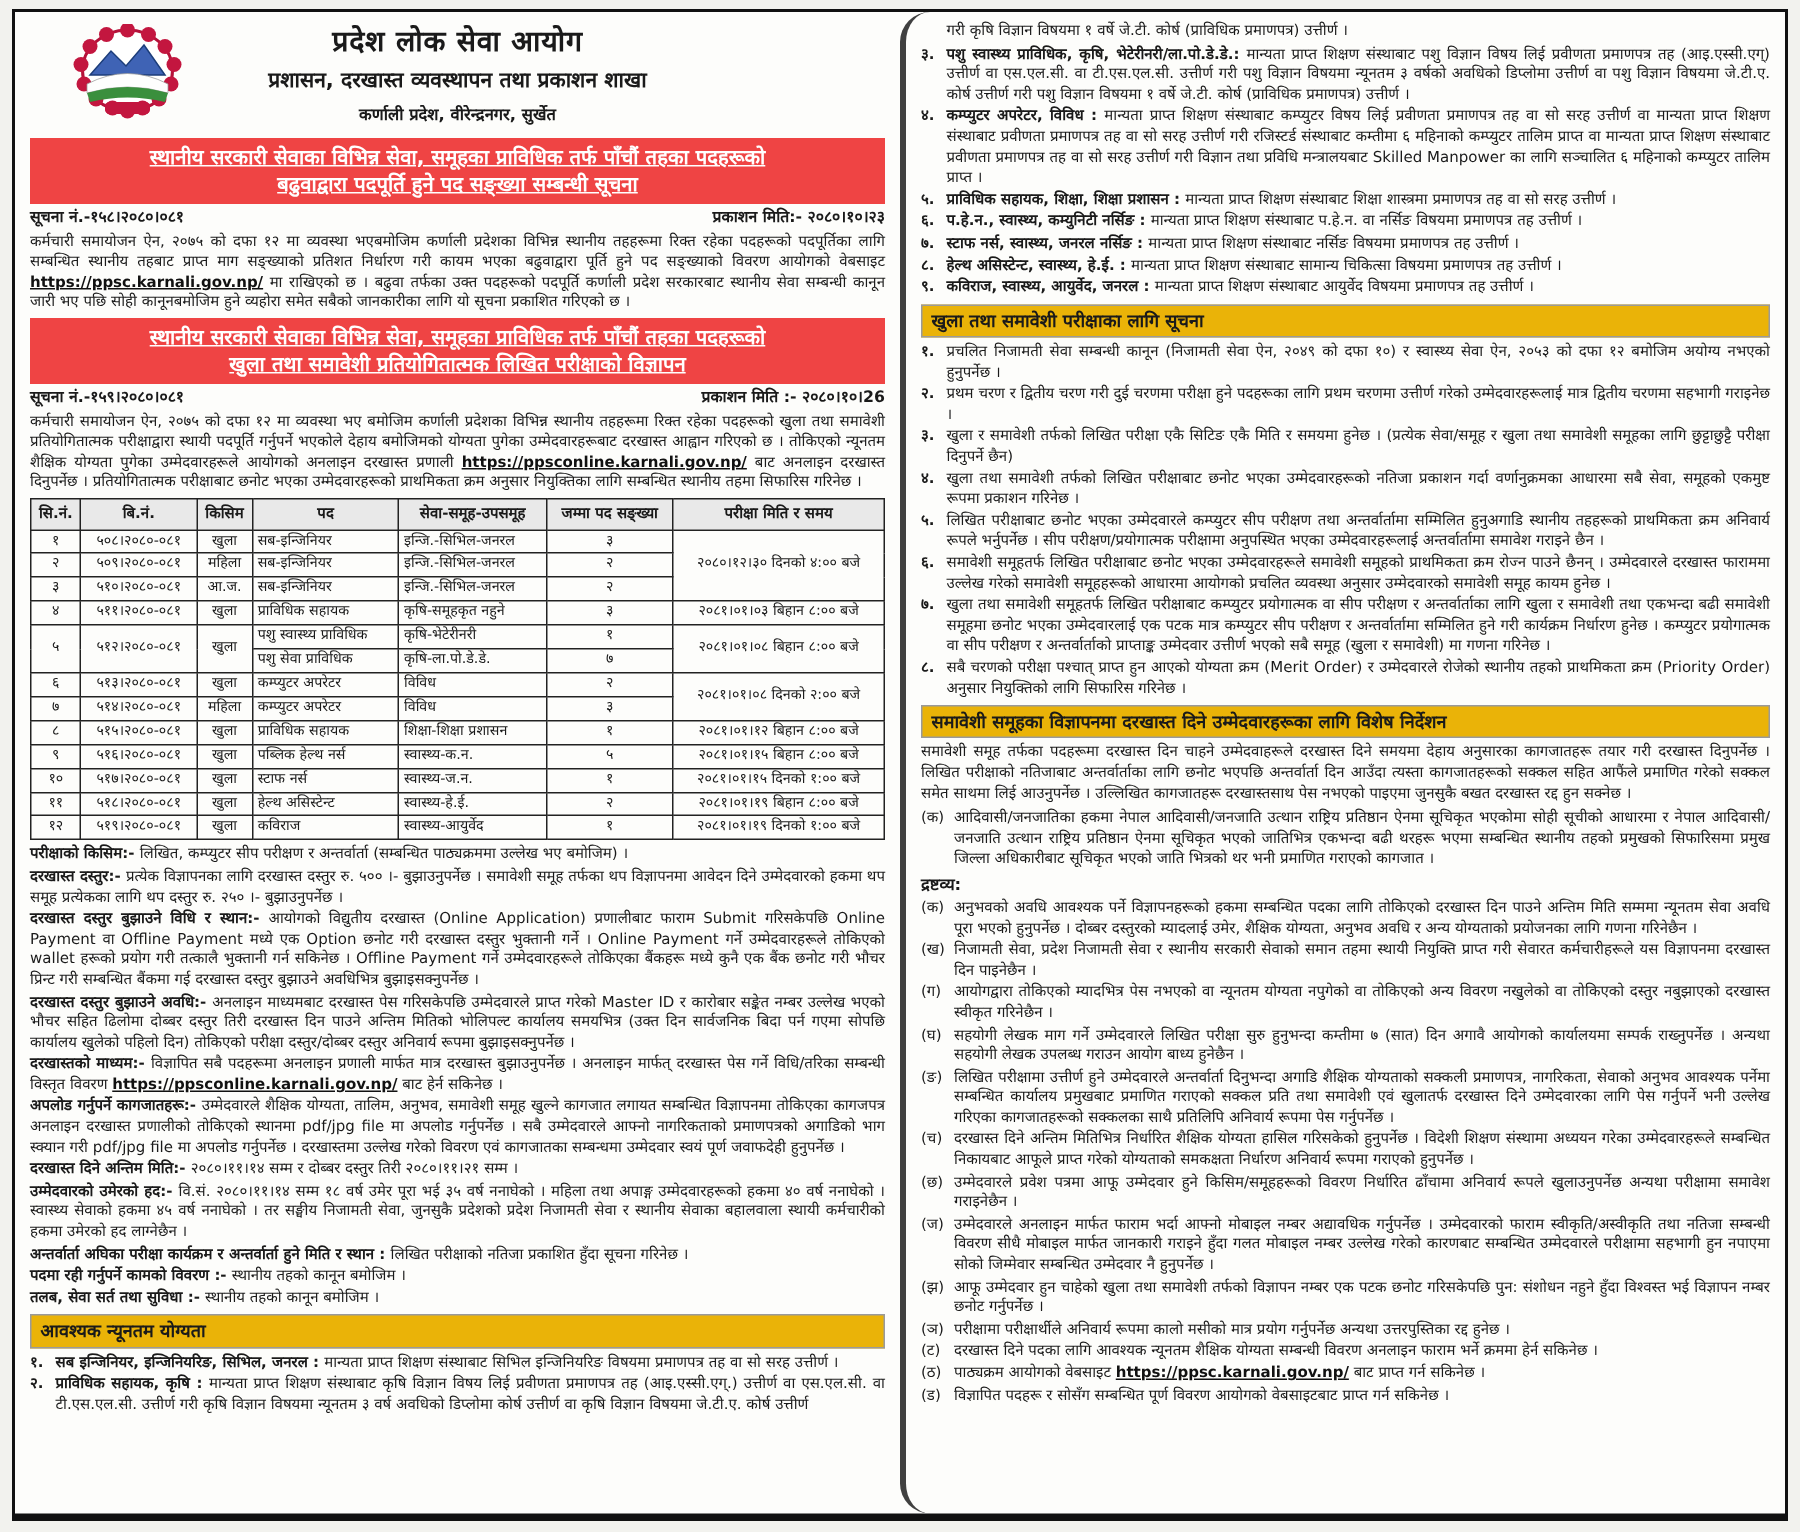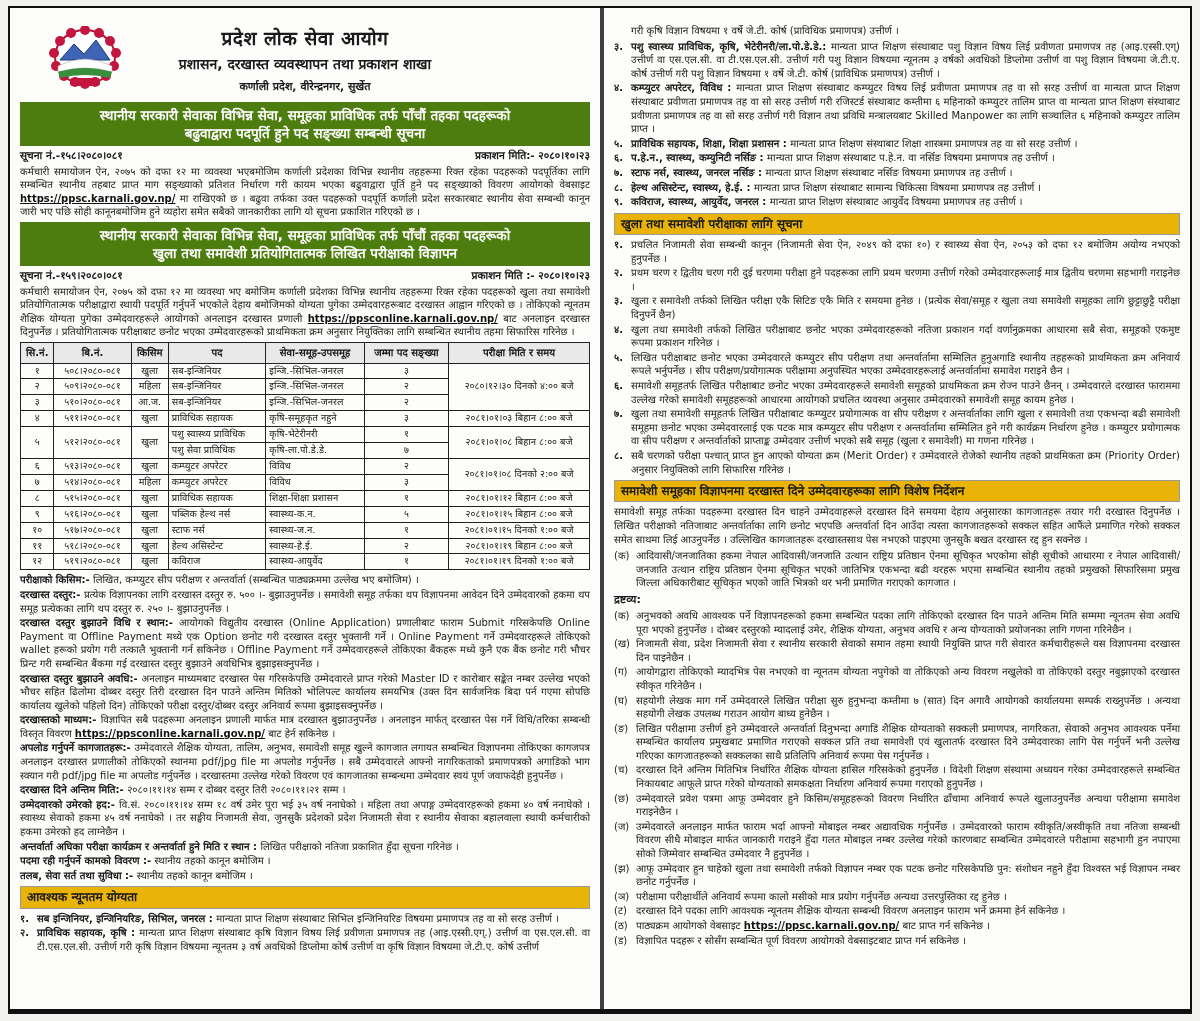--- a/index.html
+++ b/index.html
@@ -1,26 +1,26 @@
 <!DOCTYPE html>
 <html><head>
 <meta charset="utf-8">
 <style>
   * { margin:0; padding:0; box-sizing:border-box; }
   html,body { width:1200px; height:1021px; background:#f2f2ee; font-family:"DejaVu Sans","Liberation Sans",sans-serif; color:#1a1a1a; }
   .page { position:absolute; left:8px; top:6px; width:1184px; height:1008px; background:#fdfdfb; border:2px solid #111; border-bottom:5px solid #111; display:flex; overflow:hidden; }
-  .col { width:50%; padding:16px 10px 4px 10px; font-size:10px; line-height:1.36; }
+  .col { width:50%; padding:6px 10px 4px 10px; font-size:10px; line-height:1.36;border-radius:20px; }
   .col.right { border-left:4px solid #404040; }
   
   .org-header { position:relative; text-align:center; padding:2px 0 4px 0; }
   .emblem { position:absolute; left:26px; top:2px; width:78px; height:66px; }
   .org-name { font-size:19px; font-weight:bold; letter-spacing:.5px; }
   .org-dept { font-size:14px; font-weight:bold; margin-top:3px; }
   .org-addr { font-size:11px; font-weight:bold; margin-top:6px; }
-  .banner { background:#4d7c0f; color:#fff; text-align:center; font-weight:bold; font-size:13.5px; line-height:1.35; padding:4px 6px; margin:3px 0 2px 0; }
+  .banner { background:#ef4444; color:#fff; text-align:center; font-weight:bold; font-size:13.5px; line-height:1.35; padding:4px 6px; margin:3px 0 2px 0;text-decoration:underline; }
   .notice-row { display:flex; justify-content:space-between; font-weight:bold; font-size:10.5px; margin:2px 0; }
   .para { text-align:justify; margin:1px 0 3px 0; }
   
   table { border-collapse:collapse; width:100%; margin:2px 0 3px 0; font-size:9.5px; }
   th,td { border:1px solid #222; padding:1px 3px; text-align:center; vertical-align:middle; }
   th { background:#e9e9e9; font-size:10px; padding:3px 2px; }
   td.left { text-align:left; }
   
   .detail { margin:1px 0; text-align:justify; }
   .detail b { white-space:normal; }
@@ -80,21 +80,21 @@
     </div>
     <div class="para">कर्मचारी समायोजन ऐन, २०७५ को दफा १२ मा व्यवस्था भएबमोजिम कर्णाली प्रदेशका विभिन्न स्थानीय तहहरूमा रिक्त रहेका पदहरूको पदपूर्तिका लागि सम्बन्धित स्थानीय तहबाट प्राप्त माग सङ्ख्याको प्रतिशत निर्धारण गरी कायम भएका बढुवाद्वारा पूर्ति हुने पद सङ्ख्याको विवरण आयोगको वेबसाइट <span class="link">https://ppsc.karnali.gov.np/</span> मा राखिएको छ । बढुवा तर्फका उक्त पदहरूको पदपूर्ति कर्णाली प्रदेश सरकारबाट स्थानीय सेवा सम्बन्धी कानून जारी भए पछि सोही कानूनबमोजिम हुने व्यहोरा समेत सबैको जानकारीका लागि यो सूचना प्रकाशित गरिएको छ ।</div>
 
     <div class="banner">
       <div>स्थानीय सरकारी सेवाका विभिन्न सेवा, समूहका प्राविधिक तर्फ पाँचौं तहका पदहरूको</div>
       <div>खुला तथा समावेशी प्रतियोगितात्मक लिखित परीक्षाको विज्ञापन</div>
     </div>
 
     <div class="notice-row">
       <span>सूचना नं.-१५९।२०८०।०८१</span>
-      <span>प्रकाशन मिति :- २०८०।१०।२३</span>
+      <span>प्रकाशन मिति :- २०८०।१०।26</span>
     </div>
     <div class="para">कर्मचारी समायोजन ऐन, २०७५ को दफा १२ मा व्यवस्था भए बमोजिम कर्णाली प्रदेशका विभिन्न स्थानीय तहहरूमा रिक्त रहेका पदहरूको खुला तथा समावेशी प्रतियोगितात्मक परीक्षाद्वारा स्थायी पदपूर्ति गर्नुपर्ने भएकोले देहाय बमोजिमको योग्यता पुगेका उम्मेदवारहरूबाट दरखास्त आह्वान गरिएको छ । तोकिएको न्यूनतम शैक्षिक योग्यता पुगेका उम्मेदवारहरूले आयोगको अनलाइन दरखास्त प्रणाली <span class="link">https://ppsconline.karnali.gov.np/</span> बाट अनलाइन दरखास्त दिनुपर्नेछ । प्रतियोगितात्मक परीक्षाबाट छनोट भएका उम्मेदवारहरूको प्राथमिकता क्रम अनुसार नियुक्तिका लागि सम्बन्धित स्थानीय तहमा सिफारिस गरिनेछ ।</div>
 
     <table>
       <thead>
           <tr id="pos-thead">
             <th>सि.नं.</th>
             <th>बि.नं.</th>
             <th>किसिम</th>
             <th>पद</th>

